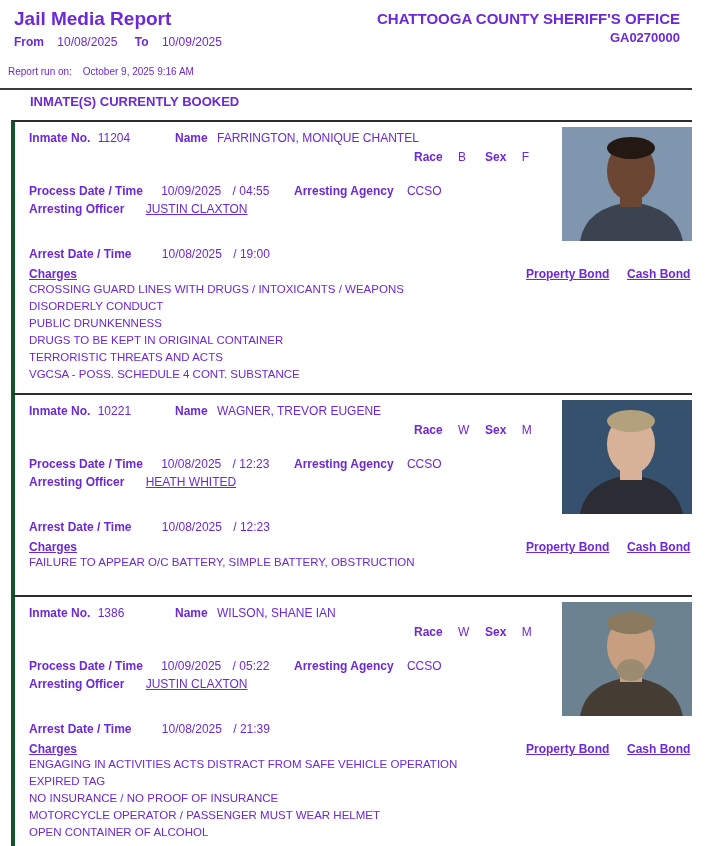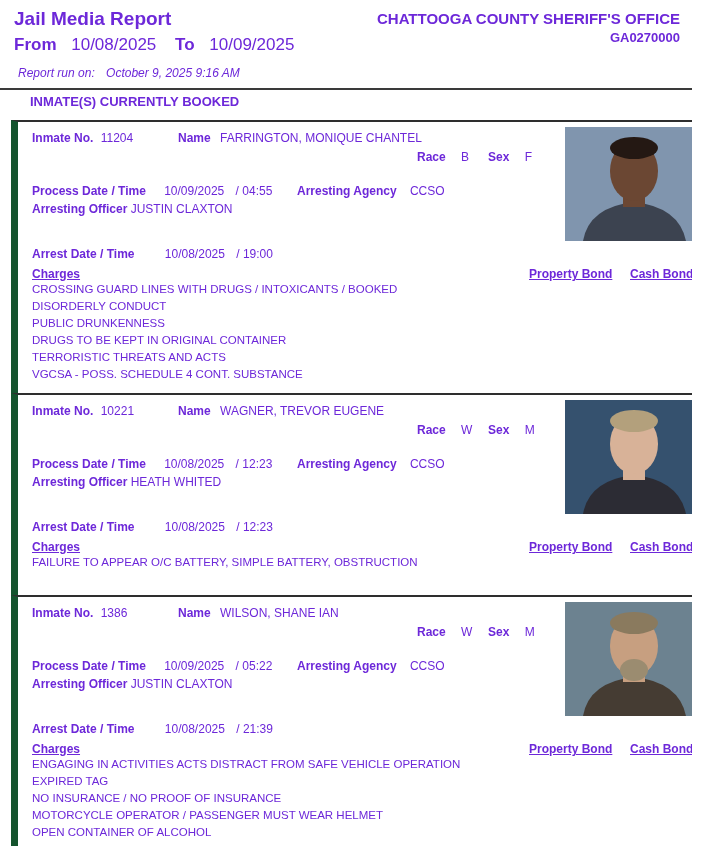--- a/index.html
+++ b/index.html
@@ -5,32 +5,32 @@
   html,body{margin:0;padding:0;background:#fff;}
   .page{
     position:relative;width:692px;height:846px;background:#ffffff;
     font-family:"Liberation Sans","DejaVu Sans",sans-serif;color:#6d28d9;
     overflow:hidden;
   }
   .abs{position:absolute;white-space:nowrap;}
   .lbl{font-weight:bold;}
   
   .report-title{left:14px;top:8px;font-size:19px;font-weight:bold;}
-  .fromto-row{left:14px;top:35px;font-size:17px;}
+  .fromto-row{left:14px;top:35px;font-size:12px;}
   .fromto-row .val{margin:0 14px 0 10px;}
   .office-name{right:12px;top:10px;font-size:15px;font-weight:bold;}
   .office-code{right:12px;top:30px;font-size:13px;font-weight:bold;}
-  .run-row{left:18px;top:66px;font-size:12px;font-style:italic;}
+  .run-row{left:8px;top:66px;font-size:10px;}
   .run-row .val{margin-left:8px;}
   .section-rule{position:absolute;left:0;top:88px;width:712px;height:2px;background:#3a3a3a;}
   .section-title{left:30px;top:94px;font-size:13px;font-weight:bold;}
   
   .record{
     position:absolute;left:11px;width:689px;
-    border-top:2px solid #2e2e2e;border-left:7px solid #14532d;
+    border-top:2px solid #2e2e2e;border-left:4px solid #14532d;
     box-sizing:border-box;
   }
   .rec-el{position:absolute;white-space:nowrap;font-size:12px;}
   .row-id{top:9px;left:14px;}
   .row-name{top:9px;left:160px;}
   .row-race{top:28px;left:399px;}
   .row-sex{top:28px;left:470px;}
   .row-process{top:62px;left:14px;}
   .row-agency{top:62px;left:279px;}
   .row-officer{top:80px;left:14px;}
@@ -42,21 +42,21 @@
   .charge-line{height:17px;line-height:17px;white-space:nowrap;}
   .uhdr{font-weight:bold;text-decoration:underline;}
   .gap-s{margin-left:12px;}
   .row-id .val{margin-left:4px;}
   .row-name .val{margin-left:6px;}
   .row-process .date{margin-left:15px;}
   .row-arrest .date{margin-left:27px;}
   .slash{margin-left:8px;}
   .time{}
   .row-agency .val{margin-left:10px;}
-  .row-officer .val{margin-left:0;}
+  .row-officer .val{margin-left:18px;text-decoration:underline;}
   .mugshot{position:absolute;top:5px;left:547px;width:139px;height:114px;}
   .mugshot svg{display:block;}
 </style>
 </head>
 <body>
 
 <div class="page">
 
   <div class="abs report-title">Jail Media Report</div>
 
@@ -113,21 +113,21 @@
     <div class="rec-el row-arrest">
       <span class="lbl">Arrest Date / Time</span>
       <span class="date">10/08/2025</span>
       <span class="slash">/</span>
       <span class="time">19:00</span>
     </div>
     <div class="rec-el row-chhdr uhdr">Charges</div>
     <div class="rec-el row-propbond uhdr">Property Bond</div>
     <div class="rec-el row-cashbond uhdr">Cash Bond</div>
     <div class="charges-list">
-          <div class="charge-line">CROSSING GUARD LINES WITH DRUGS / INTOXICANTS / BOOKED</div>
+          <div class="charge-line">CROSSING GUARD LINES WITH DRUGS / INTOXICANTS / WEAPONS</div>
           <div class="charge-line">DISORDERLY CONDUCT</div>
           <div class="charge-line">PUBLIC DRUNKENNESS</div>
           <div class="charge-line">DRUGS TO BE KEPT IN ORIGINAL CONTAINER</div>
           <div class="charge-line">TERRORISTIC THREATS AND ACTS</div>
           <div class="charge-line">VGCSA - POSS. SCHEDULE 4 CONT. SUBSTANCE</div>
         </div>
     <div class="mugshot">
       <svg width="139" height="114" viewBox="0 0 139 114" xmlns="http://www.w3.org/2000/svg">
         <rect class="ph-bg" x="0" y="0" width="139" height="114" fill="#8095ae"></rect>
         <path class="ph-shirt" d="M18,114 Q24,80 69,75 Q114,80 121,114 Z" fill="#3c4350"></path>

